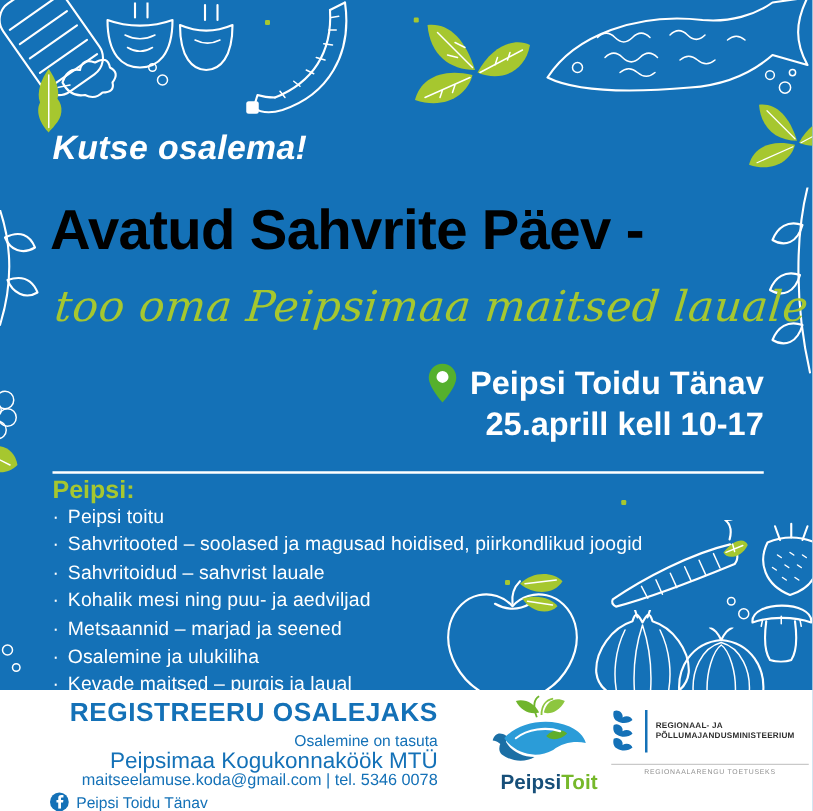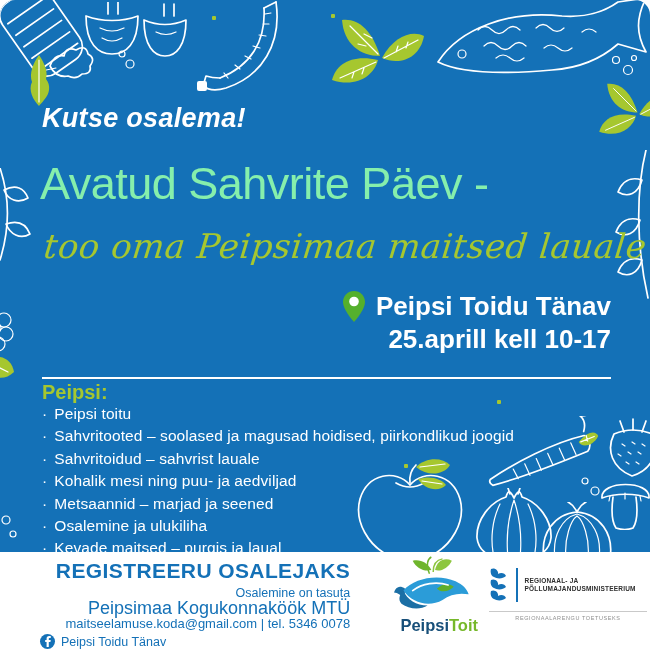--- a/index.html
+++ b/index.html
@@ -4,41 +4,41 @@
 <style>
   :root{
     --blue:#1471B7;
     --green:#A6C72F;
     --pin-green:#55B02D;
     --white:#FFFFFF;
   }
   html,body{margin:0;padding:0;}
   .poster{
     position:relative;width:650px;height:649px;overflow:hidden;
-    font-family:"Liberation Sans",sans-serif;background:#fff;border-radius:15px;
+    font-family:"Liberation Sans",sans-serif;background:#fff;
   }
   .blue-area{
     position:absolute;left:0;top:0;width:650px;height:552px;
     background:var(--blue);overflow:hidden;
   }
   
   .doodle{position:absolute;}
   .doodle .st{fill:none;stroke:#fff;stroke-width:1.7;stroke-linecap:round;stroke-linejoin:round;}
   .doodle .thin{fill:none;stroke:#fff;stroke-width:1.2;stroke-linecap:round;}
   .doodle .gfill{fill:var(--green);stroke:none;}
   .doodle .wfill{fill:#fff;stroke:none;}
   .dot{position:absolute;width:4px;height:4px;background:var(--green);border-radius:1px;}
   
   .kicker{
     position:absolute;left:42px;top:103px;color:#fff;
     font-size:27px;font-style:italic;font-weight:600;letter-spacing:0.3px;
   }
   .title{
-    position:absolute;left:40px;top:158px;margin:0;color:#86efac;
-    font-size:45px;font-weight:400;letter-spacing:-0.5px;white-space:nowrap;
+    position:absolute;left:40px;top:158px;margin:0;color:#000000;
+    font-size:45px;font-weight:700;letter-spacing:-0.5px;white-space:nowrap;
   }
   .script-line{
     position:absolute;left:44px;top:226px;color:var(--green);
     font-family:"DejaVu Serif",serif;font-style:italic;font-size:34px;
     transform:skewX(-6deg);white-space:nowrap;letter-spacing:0.5px;
   }
   .location{
     position:absolute;right:39px;top:290px;text-align:right;color:#fff;
     font-weight:700;font-size:26px;line-height:33px;
   }

